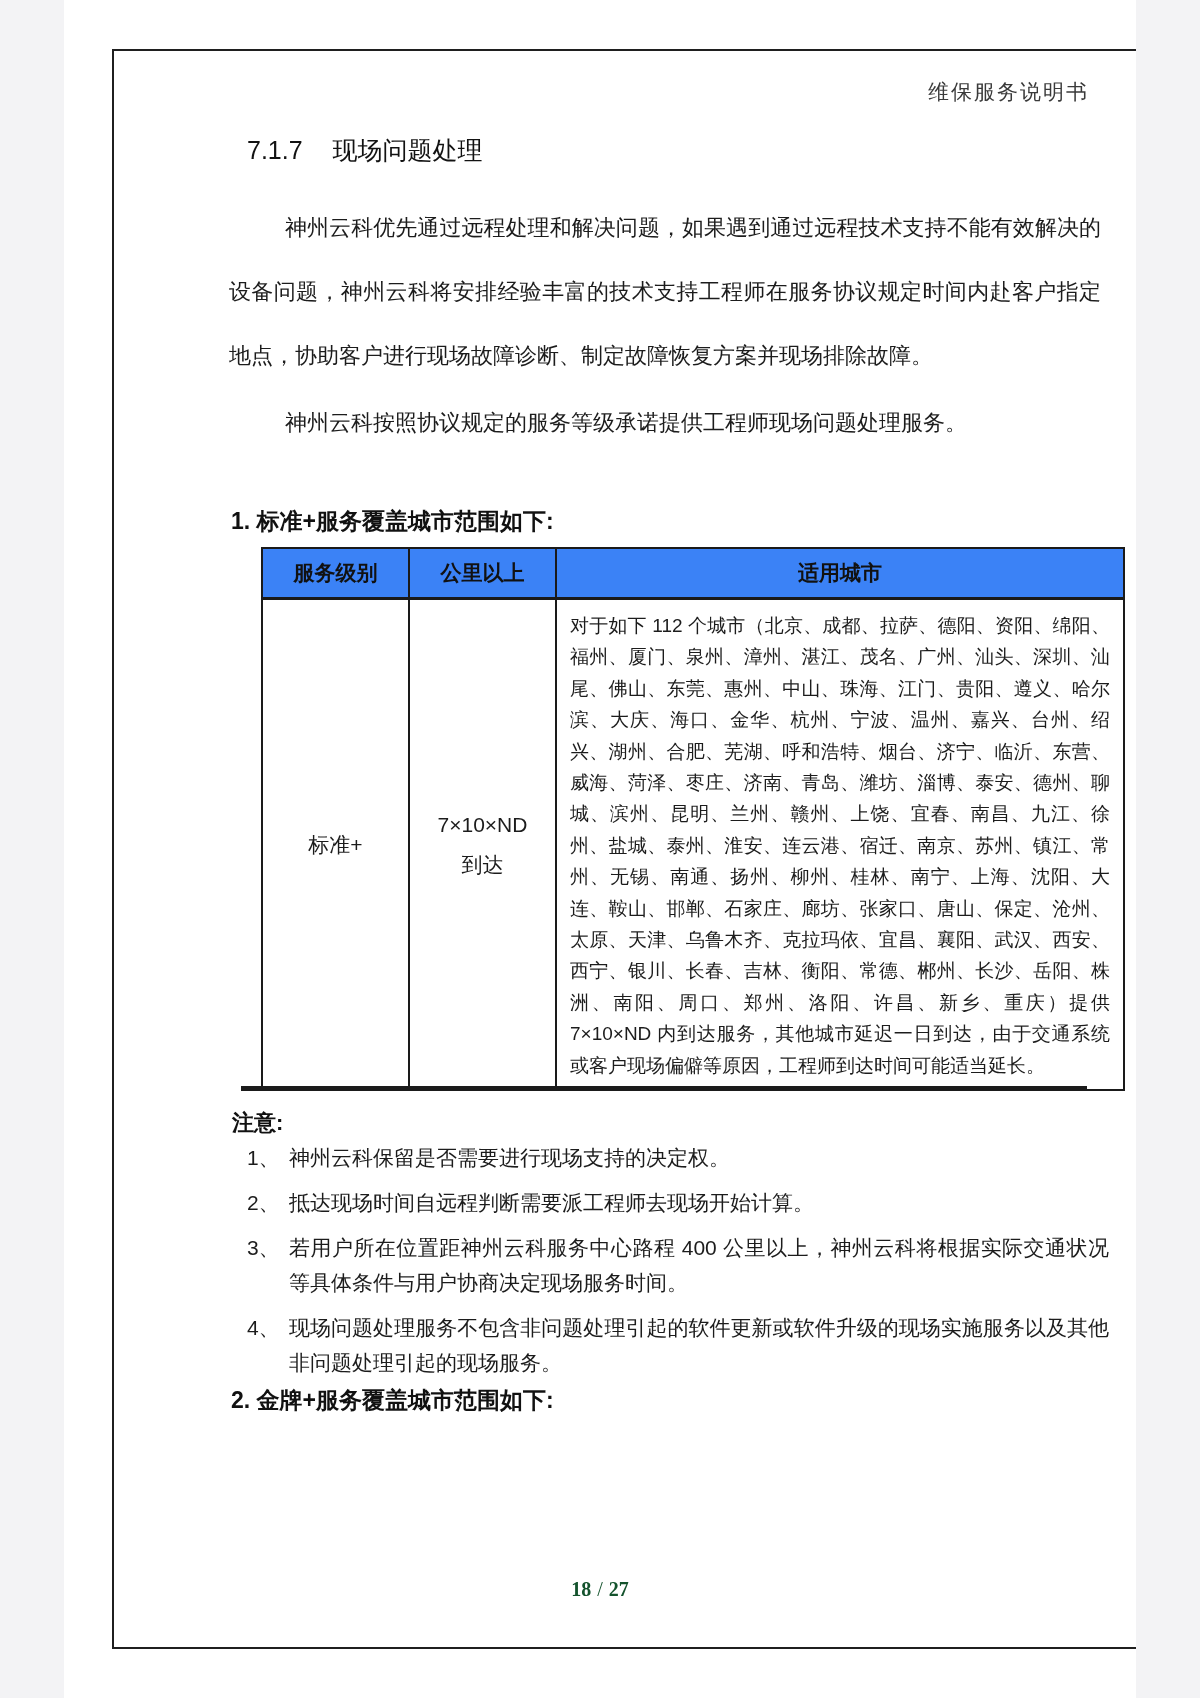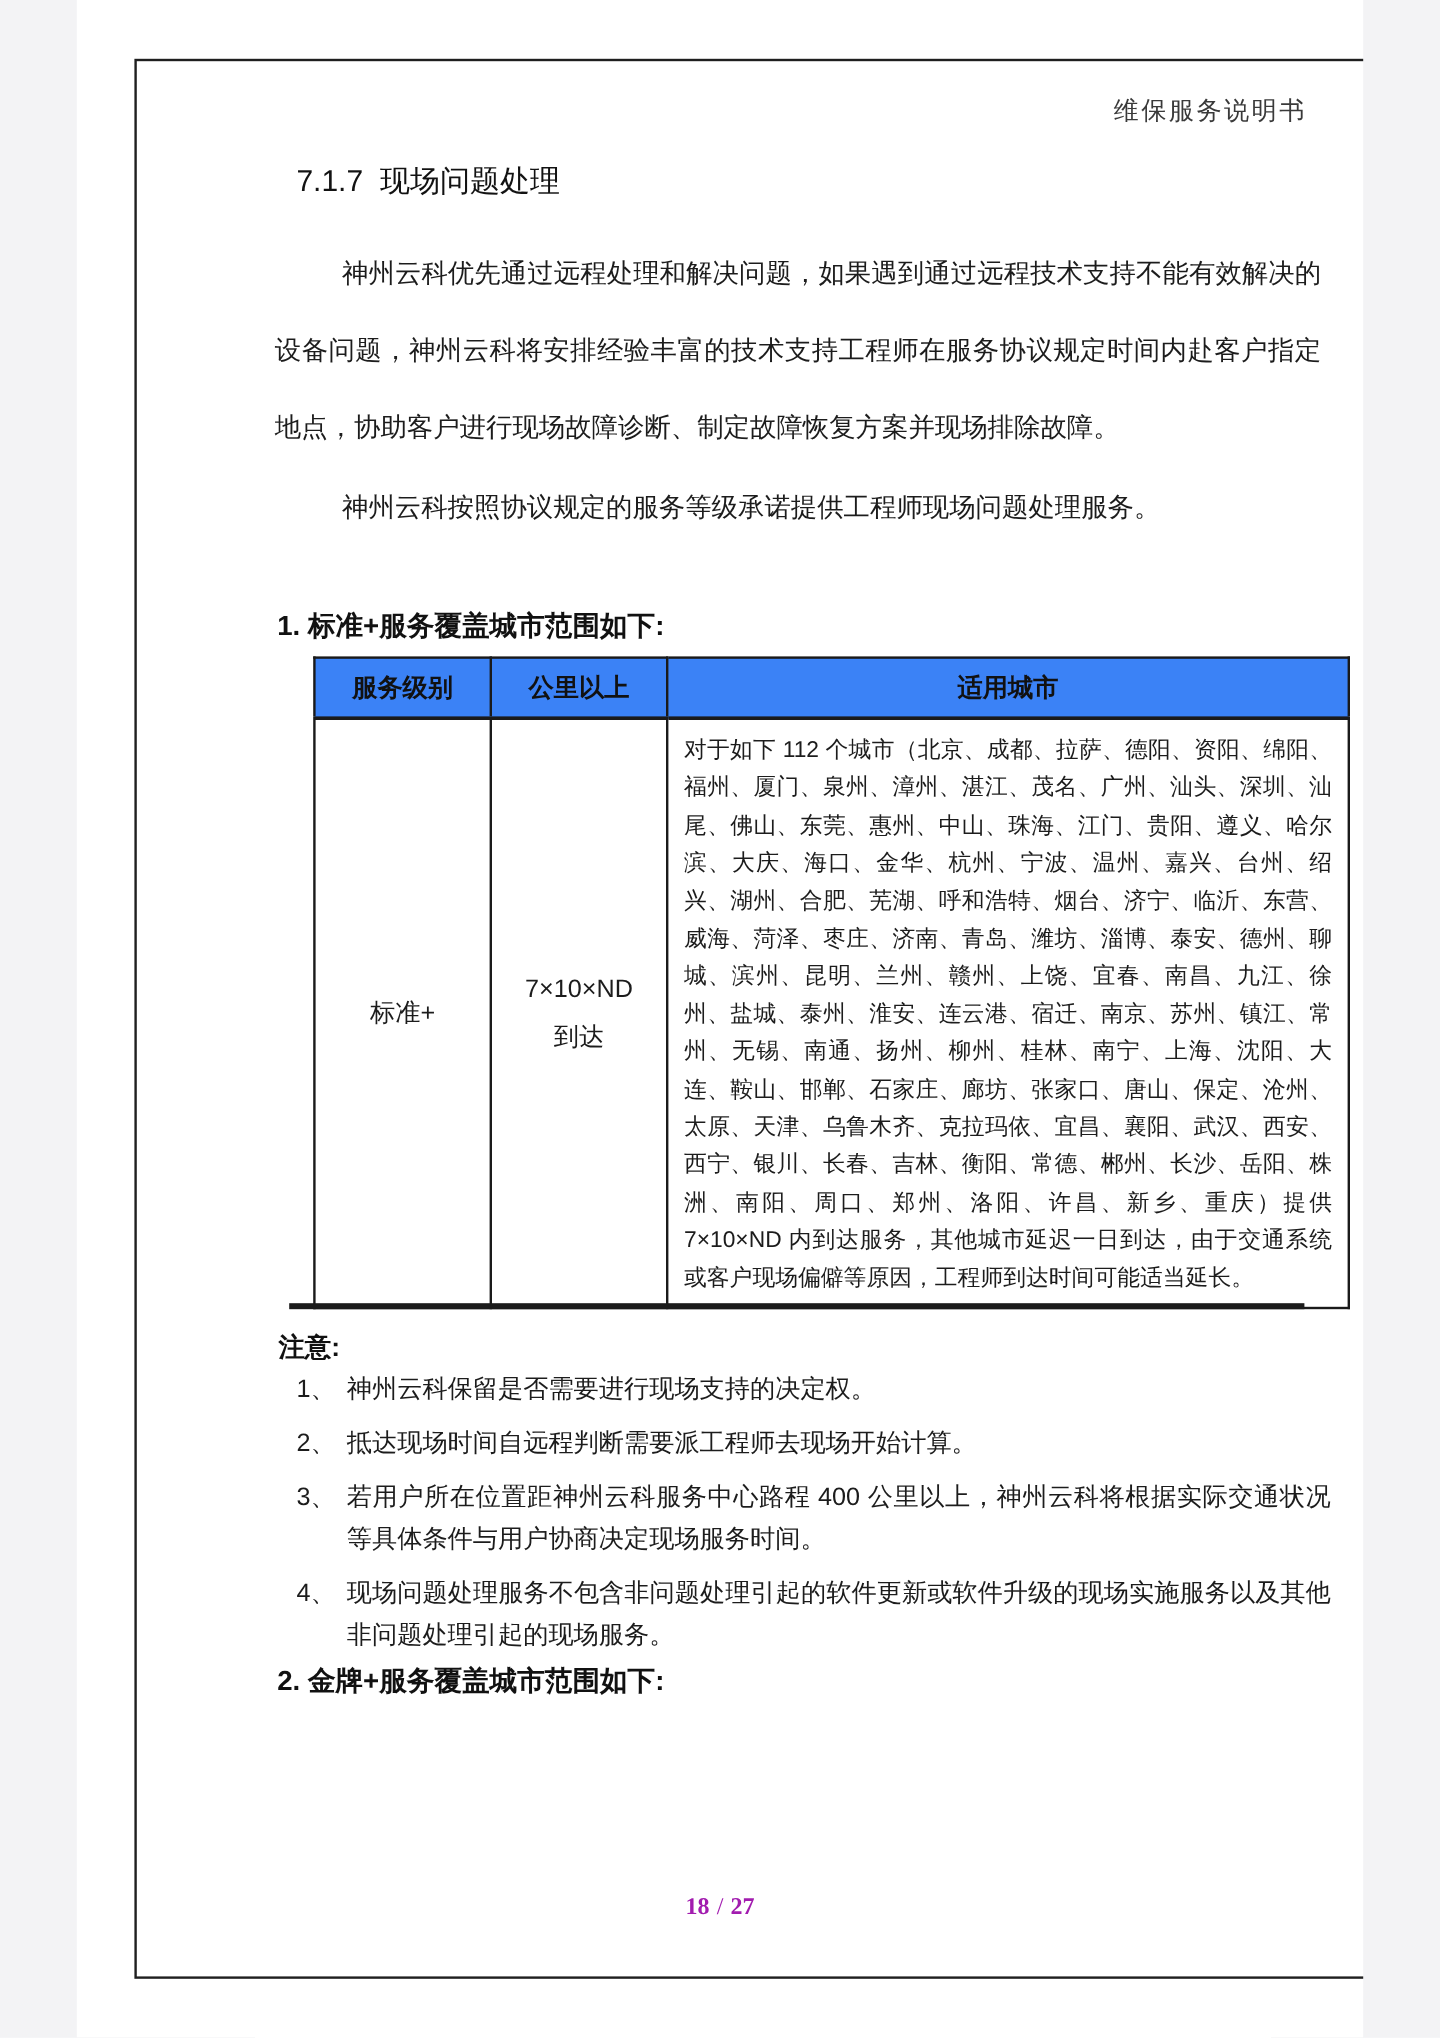--- a/index.html
+++ b/index.html
@@ -20,21 +20,21 @@
   .doc-header{
     position:absolute;top:78px;left:0;width:1025px;
     text-align:right;
     font-family:"Liberation Serif",serif;
     font-size:21px;color:#3a3a3a;letter-spacing:2px;
   }
   .section-heading{
     position:absolute;left:183px;top:134px;
     font-size:25px;color:#121212;font-weight:400;
   }
-  .section-heading .sec-title{margin-left:14px;}
+  .section-heading .sec-title{margin-left:30px;}
   .para{
     position:absolute;left:165px;width:872px;
     font-size:22px;line-height:64px;
     text-align:justify;text-indent:56px;color:#1c1c1c;
   }
   .para-1{top:196px;}
   .para-2{top:391px;}
   .sub-heading{
     position:absolute;left:167px;
     font-size:23px;font-weight:700;color:#111;
@@ -79,21 +79,21 @@
     position:absolute;left:183px;top:1140px;width:862px;
     font-size:21px;color:#1c1c1c;
   }
   .note-item{display:flex;margin-bottom:10px;line-height:35px;}
   .note-num{width:42px;flex:0 0 42px;}
   .note-text{flex:1;text-align:justify;}
   .page-num{
     position:absolute;top:1578px;left:0;width:100%;
     text-align:center;
     font-family:"Liberation Serif",serif;
-    font-size:20px;font-weight:700;color:#a21caf;
+    font-size:20px;font-weight:700;color:#14532d;
   }
   .page-num .sep{font-weight:400;padding:0 6px;}
 </style>
 </head>
 <body>
 
 <div class="page">
 
   <div class="border-frame"></div>
 

